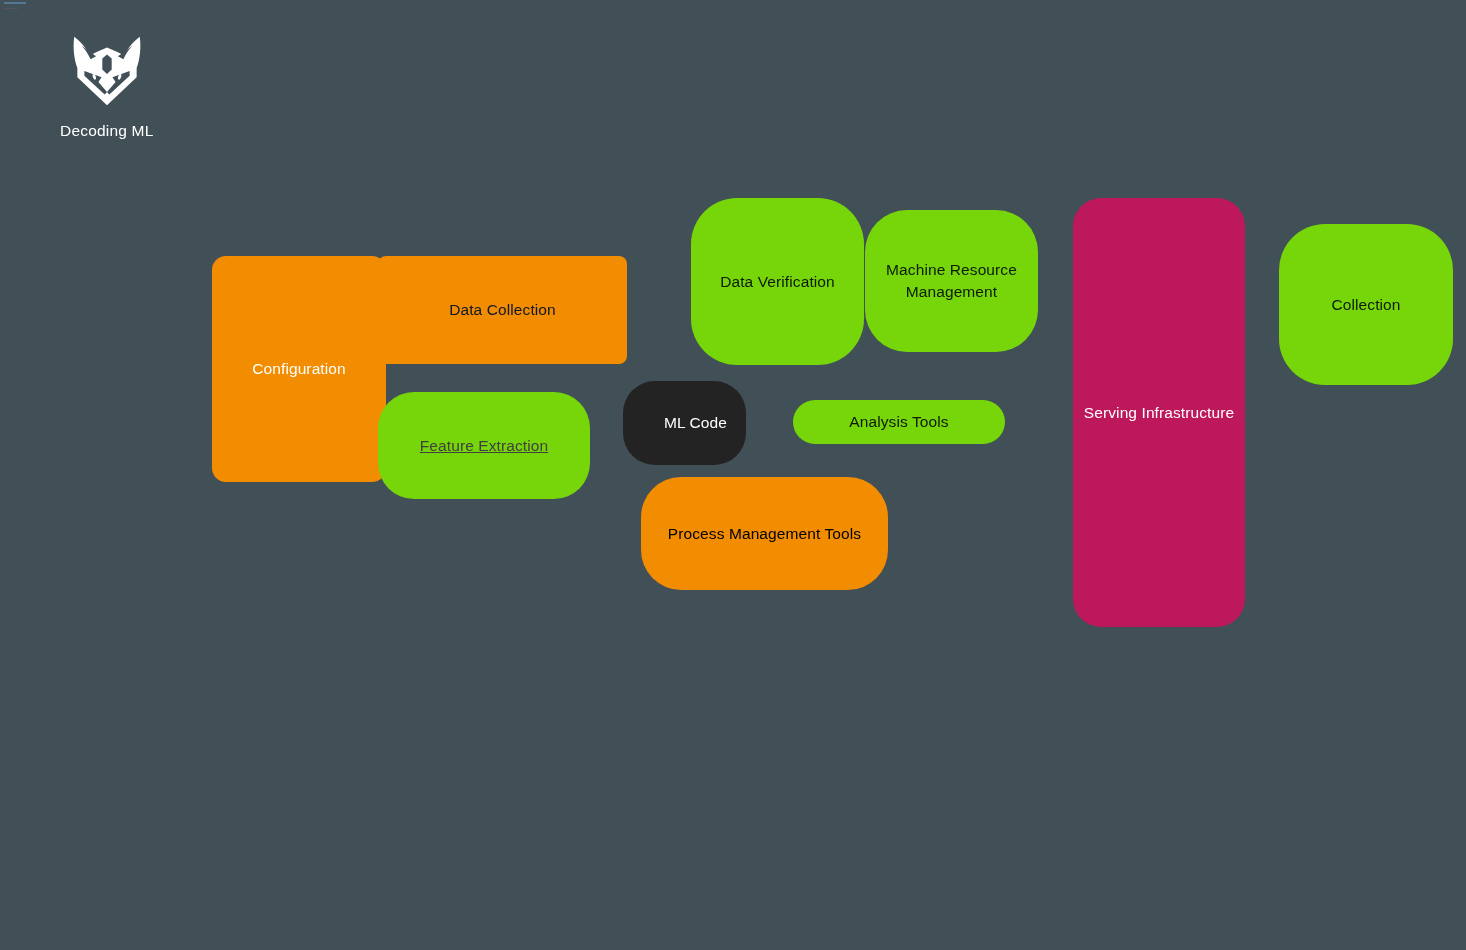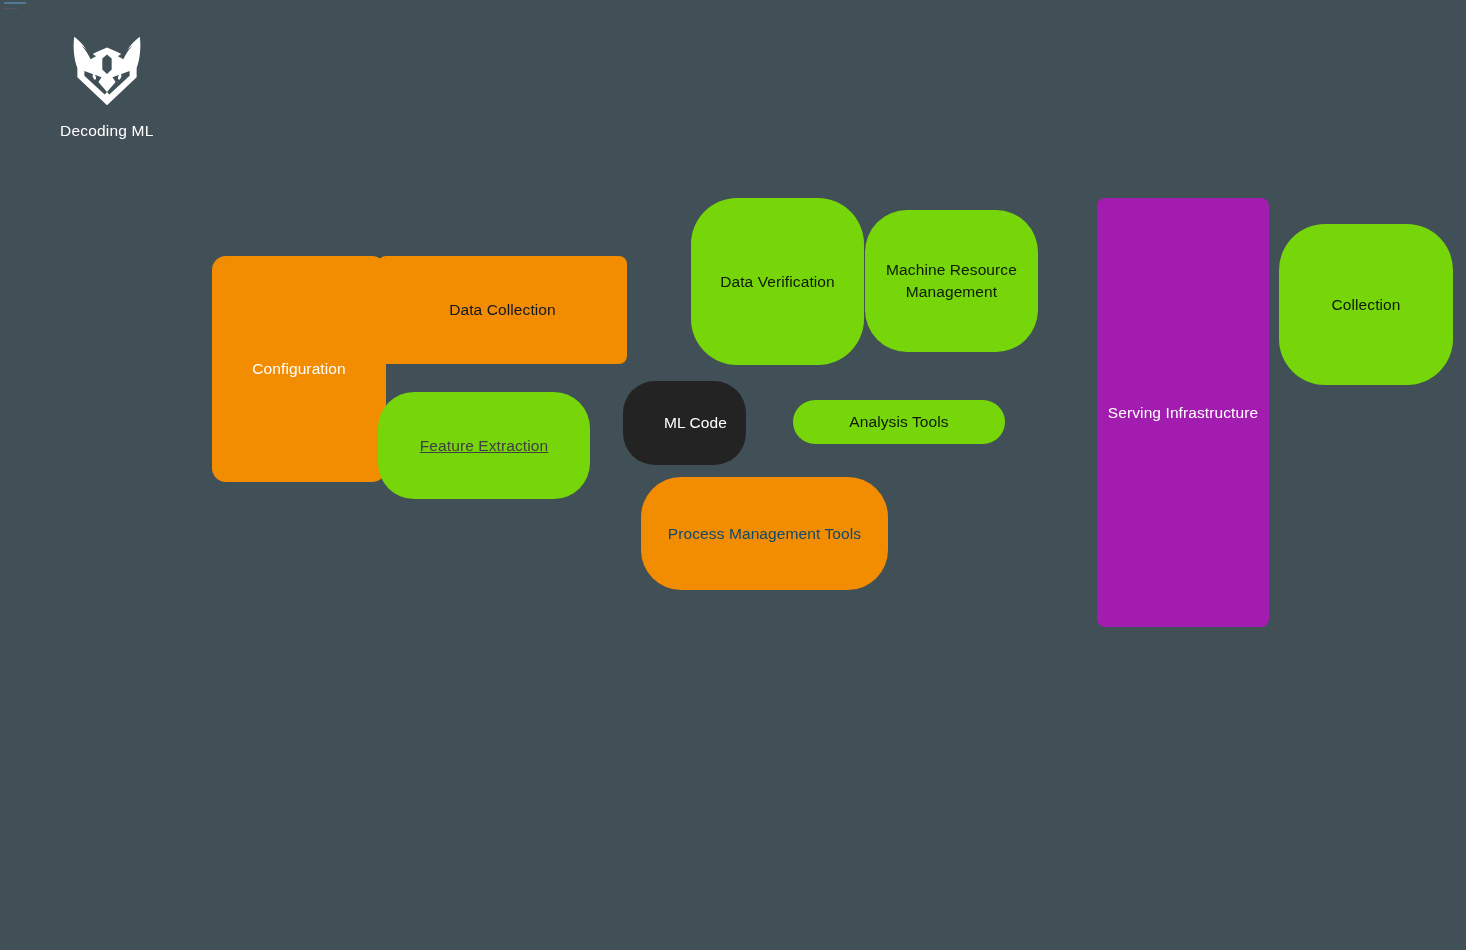--- a/index.html
+++ b/index.html
@@ -76,30 +76,30 @@
       </div>
       <div class="node" style="left: 374px; top: 392px; width: 212px; height: 107px; background: rgb(118, 214, 9); border-radius: 36px; color: #404040; text-decoration: underline;">
         <span class="lbl">Feature Extraction</span>
       </div>
       <div class="node" style="left: 655px; top: 198px; width: 173px; height: 167px; background: rgb(118, 214, 9); border-radius: 46px; color: rgb(12, 26, 7); margin-left: 32px;">
         <span class="lbl">Data Verification</span>
       </div>
       <div class="node" style="left: 619px; top: 381px; width: 123px; height: 84px; background: rgb(35, 35, 35); border-radius: 32px; color: rgb(255, 255, 255); padding-left: 32px;">
         <span class="lbl">ML Code</span>
       </div>
-      <div class="node" style="left: 637px; top: 477px; width: 247px; height: 113px; background: rgb(242, 140, 0); border-radius: 40px; color: #0c4a6e;">
+      <div class="node" style="left: 637px; top: 477px; width: 247px; height: 113px; background: rgb(242, 140, 0); border-radius: 40px; color: #000000;">
         <span class="lbl">Process Management Tools</span>
       </div>
       <div class="node" style="left: 861px; top: 210px; width: 173px; height: 142px; background: rgb(118, 214, 9); border-radius: 42px; color: rgb(12, 26, 7); justify-content: flex-end;">
         <span class="lbl">Machine Resource Management</span>
       </div>
       <div class="node" style="left: 789px; top: 400px; width: 212px; height: 44px; background: rgb(118, 214, 9); border-radius: 22px; color: rgb(12, 26, 7);">
         <span class="lbl">Analysis Tools</span>
       </div>
-      <div class="node" style="left: 1069px; top: 198px; width: 172px; height: 429px; background: #a21caf; border-radius: 8px; color: rgb(255, 255, 255); margin-left: 24px;">
+      <div class="node" style="left: 1069px; top: 198px; width: 172px; height: 429px; background: #be185d; border-radius: 28px; color: rgb(255, 255, 255);">
         <span class="lbl">Serving Infrastructure</span>
       </div>
       <div class="node" style="left: 1275px; top: 224px; width: 174px; height: 161px; background: rgb(118, 214, 9); border-radius: 46px; color: rgb(12, 26, 7);">
         <span class="lbl">Collection</span>
       </div>
     </div>
 
 </div>
 
 </body></html>

